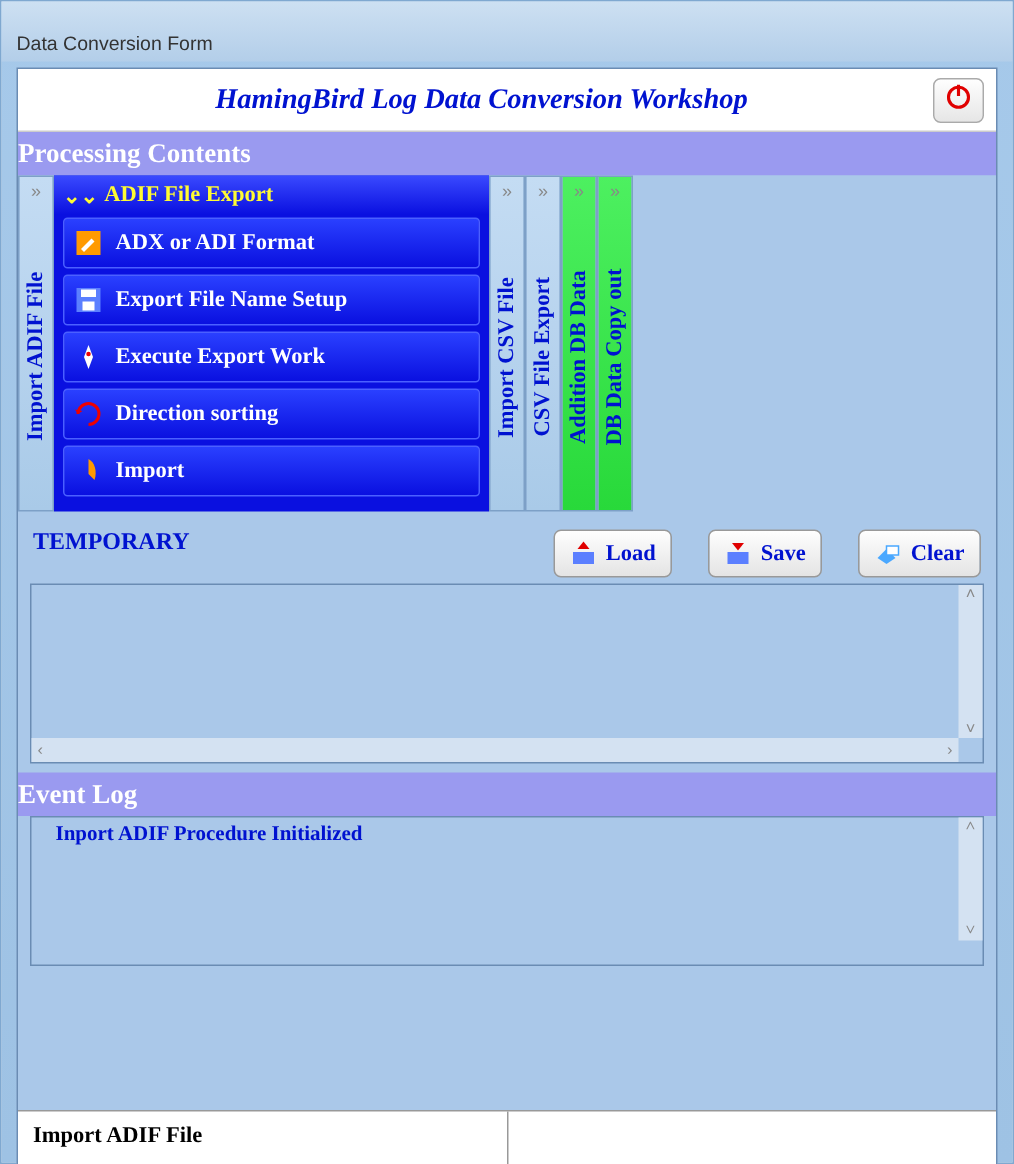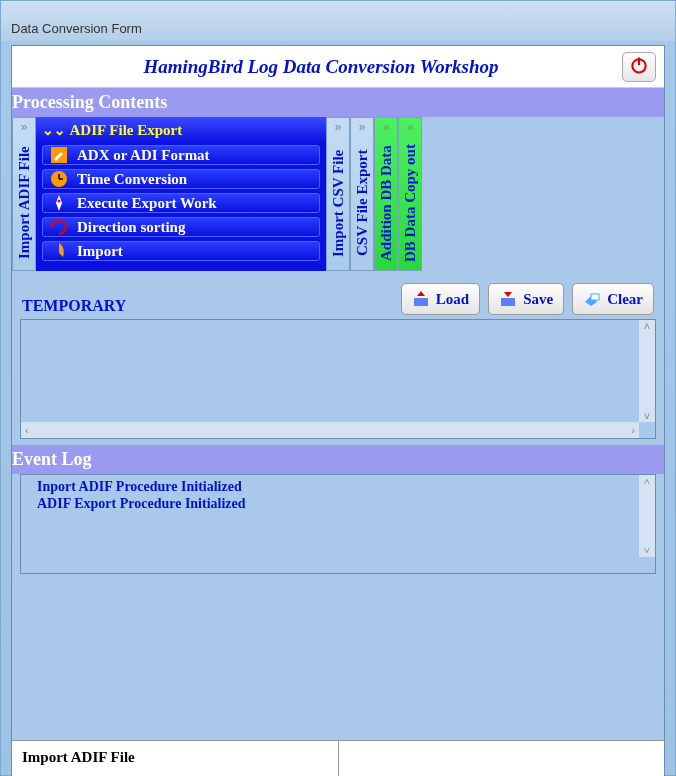--- a/index.html
+++ b/index.html
@@ -121,21 +121,21 @@
     font-weight:bold;
     margin-right:4px;
   }
   .panel-title .ptext {
     font-family:"Comic Sans MS",cursive;
     font-weight:bold;
     color:#fffb33;
     font-size:15px;
   }
   .menu-item {
-    height:20px;
+    height:34px;
     margin:2px 6px;
     background: linear-gradient(#2a40ff,#0a10e0);
     border:1px solid #4b60ff;
     border-radius:3px;
     display:flex;
     align-items:center;
     padding:0 6px;
     cursor:pointer;
   }
   .menu-item .icon {
@@ -144,23 +144,23 @@
     display:flex;align-items:center;justify-content:center;
   }
   .menu-item .mtext {
     font-family:"Comic Sans MS",cursive;
     font-weight:bold;
     color:#fff;
     font-size:15px;
   }
   .temp-bar {
     display:flex;
-    align-items:flex-end;
+    align-items:flex-start;
     padding:4px 10px;
-    gap:8px;
+    gap:24px;
   }
   .temp-label {
     font-family:"Comic Sans MS",cursive;
     font-weight:bold;
     color:#0012d0;
     font-size:16px;
     flex:1;
   }
   .action-btn {
     height:32px;
@@ -245,26 +245,26 @@
               <svg viewBox="0 0 20 20">
                 <rect x="2" y="2" width="16" height="16" fill="#ff9a00"></rect>
                 <path d="M5 14 L12 7 L14 9 L7 16 Z" fill="#fff"></path>
               </svg>
             </span>
           <span class="mtext">ADX or ADI Format</span>
         </div>
         <div class="menu-item">
           <span class="icon">
               <svg viewBox="0 0 20 20">
-                <circle cx="10" cy="10" r="8" fill="#ff9a00"></circle>
-                <line x1="10" y1="10" x2="10" y2="5" stroke="#000" stroke-width="1.5"></line>
-                <line x1="10" y1="10" x2="14" y2="10" stroke="#000" stroke-width="1.5"></line>
-              </svg>
-            </span>
-          <span class="mtext">Time Conversion</span>
+                <rect x="2" y="2" width="16" height="16" fill="#5b7fff"></rect>
+                <rect x="5" y="3" width="10" height="5" fill="#fff"></rect>
+                <rect x="6" y="11" width="8" height="6" fill="#fff"></rect>
+              </svg>
+            </span>
+          <span class="mtext">Export File Name Setup</span>
         </div>
         <div class="menu-item">
           <span class="icon">
               <svg viewBox="0 0 20 20">
                 <path d="M10 2 L13 10 L10 18 L7 10 Z" fill="#fff"></path>
                 <circle cx="10" cy="8" r="1.5" fill="#e00"></circle>
               </svg>
             </span>
           <span class="mtext">Execute  Export Work</span>
         </div>
@@ -344,21 +344,20 @@
       <div class="scroll-h">
         <span class="scroll-arrow">‹</span>
         <span class="scroll-arrow">›</span>
       </div>
     </div>
 
     <div class="section-header" style="margin-top:6px">Event Log</div>
 
     <div class="text-area log">
       <div>Inport ADIF Procedure Initialized</div>
-      <div>ADIF Export Procedure Initialized</div>
       <div class="scroll-v">
         <span class="scroll-arrow">˄</span>
         <span class="scroll-arrow">˅</span>
       </div>
     </div>
 
     <div class="status-bar">
       <div class="status-cell">Import ADIF File</div>
       <div class="status-cell"></div>
     </div>

